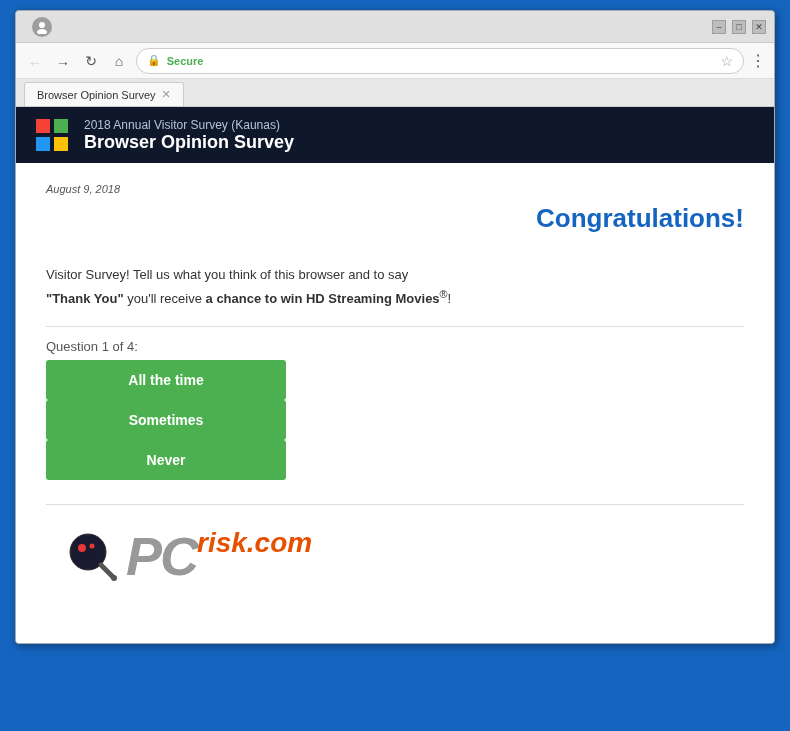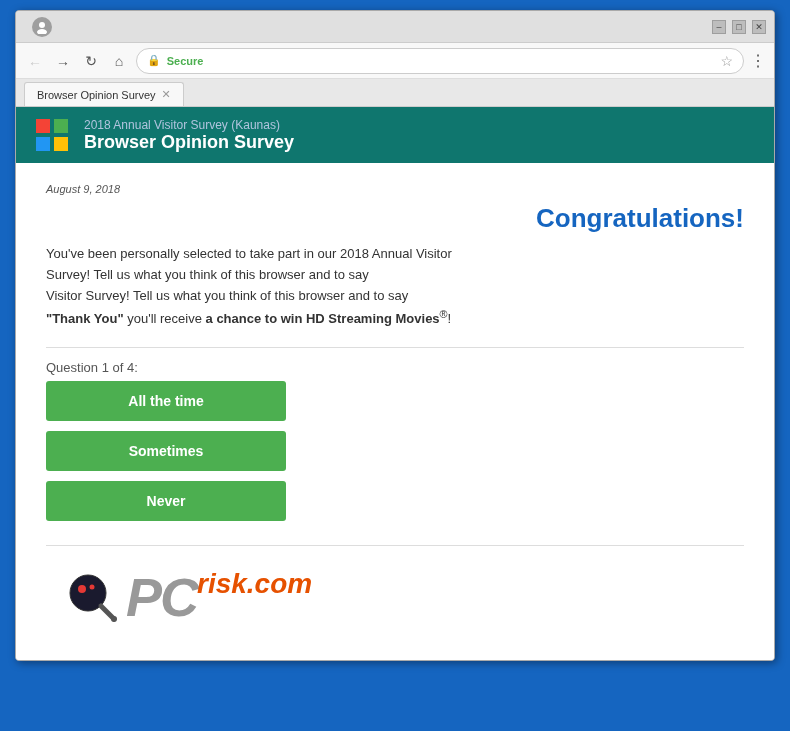--- a/index.html
+++ b/index.html
@@ -163,21 +163,21 @@
     }
 
     .tab-close {
       font-size: 11px;
       color: #999;
       cursor: pointer;
     }
 
     
     .site-header {
-      background: #0f766e;
+      background: #0f172a;
       padding: 8px 16px;
       display: flex;
       align-items: center;
       gap: 12px;
     }
 
     .cube-icon {
       width: 40px;
       height: 40px;
     }
@@ -248,21 +248,21 @@
     .question-text {
       font-size: 15px;
       font-weight: bold;
       color: #222;
       margin-bottom: 18px;
     }
 
     .answer-buttons {
       display: flex;
       flex-direction: column;
-      gap: 10px;
+      gap: 0;
       max-width: 240px;
     }
 
     .answer-btn {
       background: #4CAF50;
       color: white;
       border: none;
       border-radius: 3px;
       padding: 12px 0;
       font-size: 14px;
@@ -360,21 +360,21 @@
     </div>
   </div>
 
   <div class="page-content">
 
     <div class="date-line">August 9, 2018</div>
 
     <div class="congratulations">Congratulations!</div>
 
     <div class="intro-text">
-      <span>You've been personally selected to take part in our 2018 Annual Visitor Survey! Tell us what you think of this browser and to say</span><br>
+      <br>
       Visitor Survey! Tell us what you think of this browser and to say<br>
       <strong>"Thank You"</strong> you'll receive <strong>a chance to win HD Streaming Movies</strong><sup>®</sup>!
     </div>
 
     <hr class="divider">
 
     <div class="question-label">Question 1 of 4:</div>
 
     <div class="answer-buttons">
       <button class="answer-btn">All the time</button>

